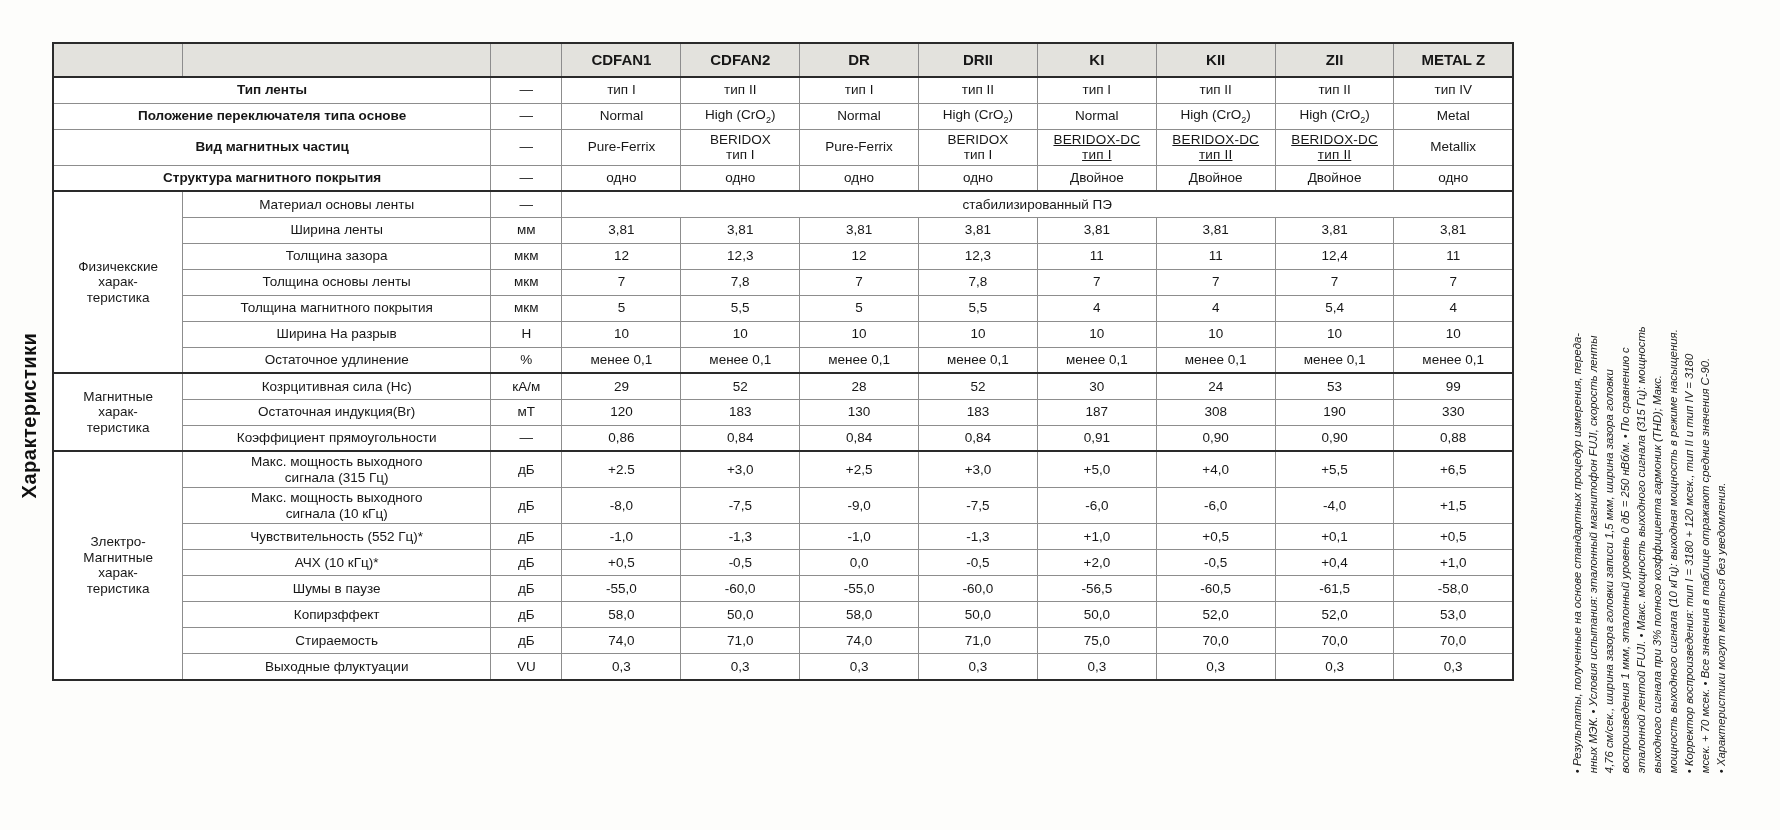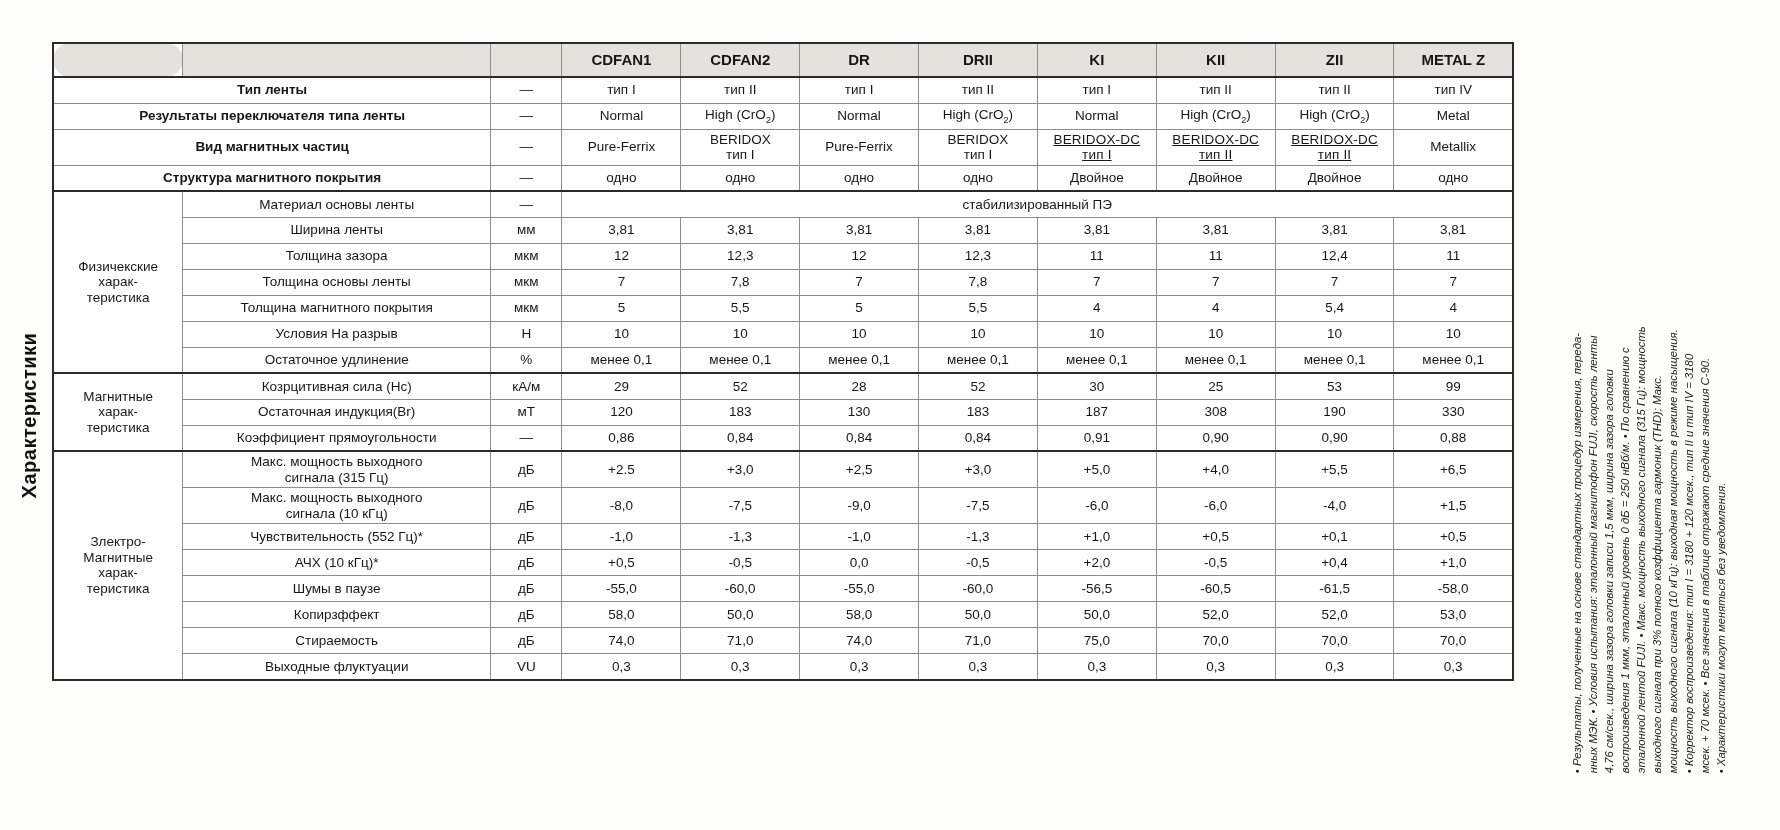--- a/index.html
+++ b/index.html
@@ -75,21 +75,20 @@
     height: 34px;
     border-bottom: 2px solid #2a2a2a;
   }
   .grp-col {
     width: 120px;
     text-align: left;
     font-weight: bold;
     font-size: 14px;
     padding-left: 8px;
     line-height: 1.25;
-    border-radius: 22px;
   }
   .name-col {
     width: 285px;
     text-align: left;
     padding-left: 10px;
     font-size: 14px;
   }
   .name-col.bold {
     font-weight: bold;
   }
@@ -161,21 +160,21 @@
           <td>тип II</td>
           <td>тип I</td>
           <td>тип II</td>
           <td>тип I</td>
           <td>тип II</td>
           <td>тип II</td>
           <td>тип IV</td>
         </tr>
 
         <tr>
-          <td class="name-col bold" colspan="2">Результаты переключателя типа ленты</td>
+          <td class="name-col bold" colspan="2">Положение переключателя типа основе</td>
           <td class="unit-col dash">—</td>
           <td>Normal</td>
           <td>High (CrO<span class="sub">2</span>)</td>
           <td>Normal</td>
           <td>High (CrO<span class="sub">2</span>)</td>
           <td>Normal</td>
           <td>High (CrO<span class="sub">2</span>)</td>
           <td>High (CrO<span class="sub">2</span>)</td>
           <td>Metal</td>
         </tr>
@@ -255,21 +254,21 @@
           <td>5</td>
           <td>5,5</td>
           <td>5</td>
           <td>5,5</td>
           <td>4</td>
           <td>4</td>
           <td>5,4</td>
           <td>4</td>
         </tr>
         <tr>
-          <td class="name-col">Условия На разрыв</td>
+          <td class="name-col">Ширина На разрыв</td>
           <td class="unit-col">Н</td>
           <td>10</td>
           <td>10</td>
           <td>10</td>
           <td>10</td>
           <td>10</td>
           <td>10</td>
           <td>10</td>
           <td>10</td>
         </tr>
@@ -288,21 +287,21 @@
 
         <tr class="thickline-top">
           <td class="grp-col thickline-top" rowspan="3">Магнитные<br>харак-<br>теристика</td>
           <td class="name-col">Козрцитивная сила (Hc)</td>
           <td class="unit-col">кА/м</td>
           <td>29</td>
           <td>52</td>
           <td>28</td>
           <td>52</td>
           <td>30</td>
-          <td>25</td>
+          <td>24</td>
           <td>53</td>
           <td>99</td>
         </tr>
         <tr>
           <td class="name-col">Остаточная индукция(Br)</td>
           <td class="unit-col">мТ</td>
           <td>120</td>
           <td>183</td>
           <td>130</td>
           <td>183</td>

